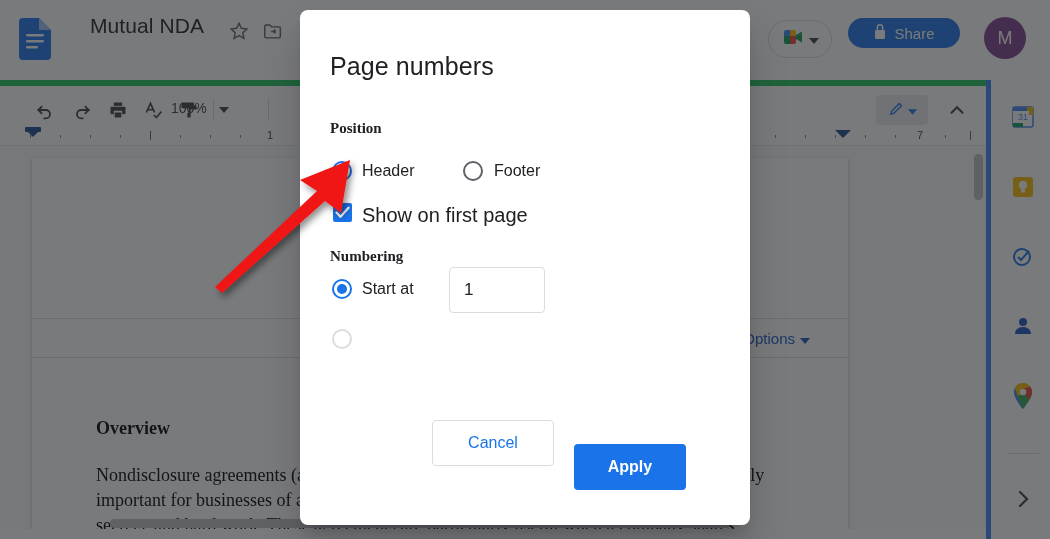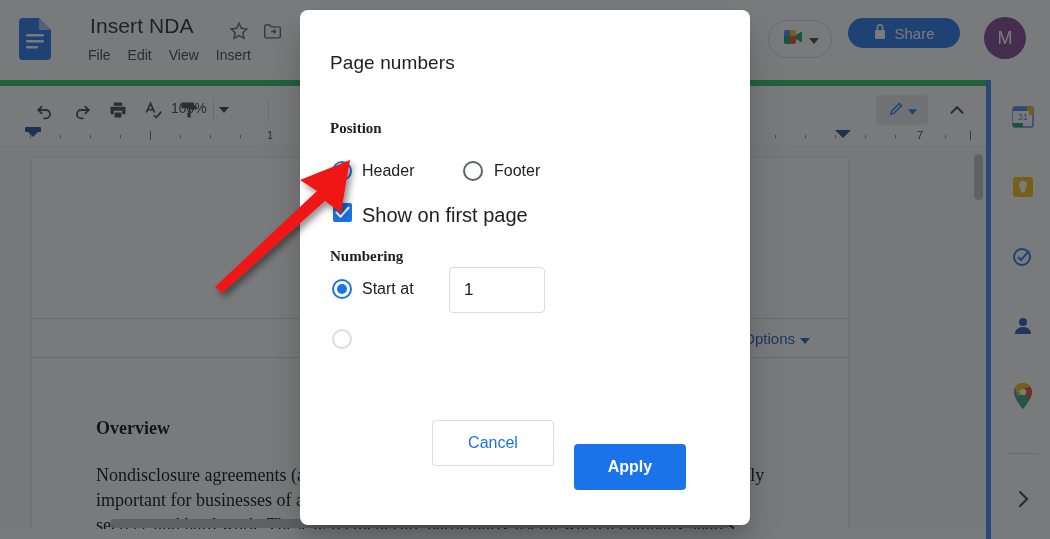--- a/index.html
+++ b/index.html
@@ -150,21 +150,21 @@
   .scrim { position: absolute; inset: 0; background: rgba(32,33,36,0.6); }
 
   .dialog {
     position: absolute; left: 300px; top: 10px; width: 450px; height: 515px;
     background: #ffffff; border-radius: 8px;
     box-shadow: 0 11px 15px -7px rgba(0,0,0,.2), 0 24px 38px 3px rgba(0,0,0,.14);
     overflow: hidden;
   }
   .dlg-title {
     position: absolute; left: 30px; top: 42px;
-    font-size: 19px; color: #202124; letter-spacing: .1px;
+    font-size: 25px; color: #202124; letter-spacing: .1px;
   }
 
   .sect-label {
     position: absolute; left: 30px; font-size: 15px; font-weight: bold; color: #202124; font-family: Liberation Serif, serif;
   }
   .sect-position { top: 110px; }
   .sect-numbering { top: 238px; }
 
   .radio {
     position: absolute; width: 20px; height: 20px; border-radius: 50%;
@@ -223,40 +223,34 @@
       <div class="docs-logo">
         <svg width="32" height="42" viewBox="0 0 32 42">
           <path d="M4 0h16l12 12v26a4 4 0 0 1-4 4H4a4 4 0 0 1-4-4V4a4 4 0 0 1 4-4z" fill="#1a73e8"></path>
           <path d="M20 0l12 12H20z" fill="#a1c2fa"></path>
           <rect x="7" y="16" width="18" height="2.6" rx="1.3" fill="#fff"></rect>
           <rect x="7" y="22" width="18" height="2.6" rx="1.3" fill="#fff"></rect>
           <rect x="7" y="28" width="12" height="2.6" rx="1.3" fill="#fff"></rect>
         </svg>
       </div>
 
-      <div class="doc-title">Insert NDA</div>
+      <div class="doc-title">Mutual NDA</div>
 
       <div class="title-icon star">
         <svg width="22" height="22" viewBox="0 0 24 24" fill="none" stroke="#5f6368" stroke-width="1.6">
           <path d="M12 3.5l2.6 5.6 6 .7-4.4 4.2 1.2 6-5.4-3-5.4 3 1.2-6L3.4 9.8l6-.7z"></path>
         </svg>
       </div>
       <div class="title-icon move">
         <svg width="22" height="22" viewBox="0 0 24 24" fill="none" stroke="#5f6368" stroke-width="1.6">
           <path d="M3 7a1.5 1.5 0 0 1 1.5-1.5h4l1.8 2h8.2A1.5 1.5 0 0 1 20 9v9a1.5 1.5 0 0 1-1.5 1.5h-14A1.5 1.5 0 0 1 3 18z"></path>
           <path d="M10 12.5h5m0 0l-2-2m2 2l-2 2"></path>
         </svg>
       </div>
 
-      <div class="menubar">
-        <span>File</span>
-        <span>Edit</span>
-        <span>View</span>
-        <span>Insert</span>
-      </div>
 
       <div class="meet-btn">
         <span>
           <svg width="24" height="20" viewBox="0 0 24 20">
             <path d="M2 5a2 2 0 0 1 2-2h8a2 2 0 0 1 2 2v10a2 2 0 0 1-2 2H4a2 2 0 0 1-2-2z" fill="#fff"></path>
             <path d="M2 5a2 2 0 0 1 2-2h4v6H2z" fill="#4285f4"></path>
             <path d="M2 9h6v8H4a2 2 0 0 1-2-2z" fill="#0f9d58"></path>
             <path d="M8 3h4a2 2 0 0 1 2 2v4H8z" fill="#fbbc04"></path>
             <path d="M8 9h6v6a2 2 0 0 1-2 2H8z" fill="#ea4335"></path>
             <path d="M14 8l6-3.5v11L14 12z" fill="#0f9d58"></path>

